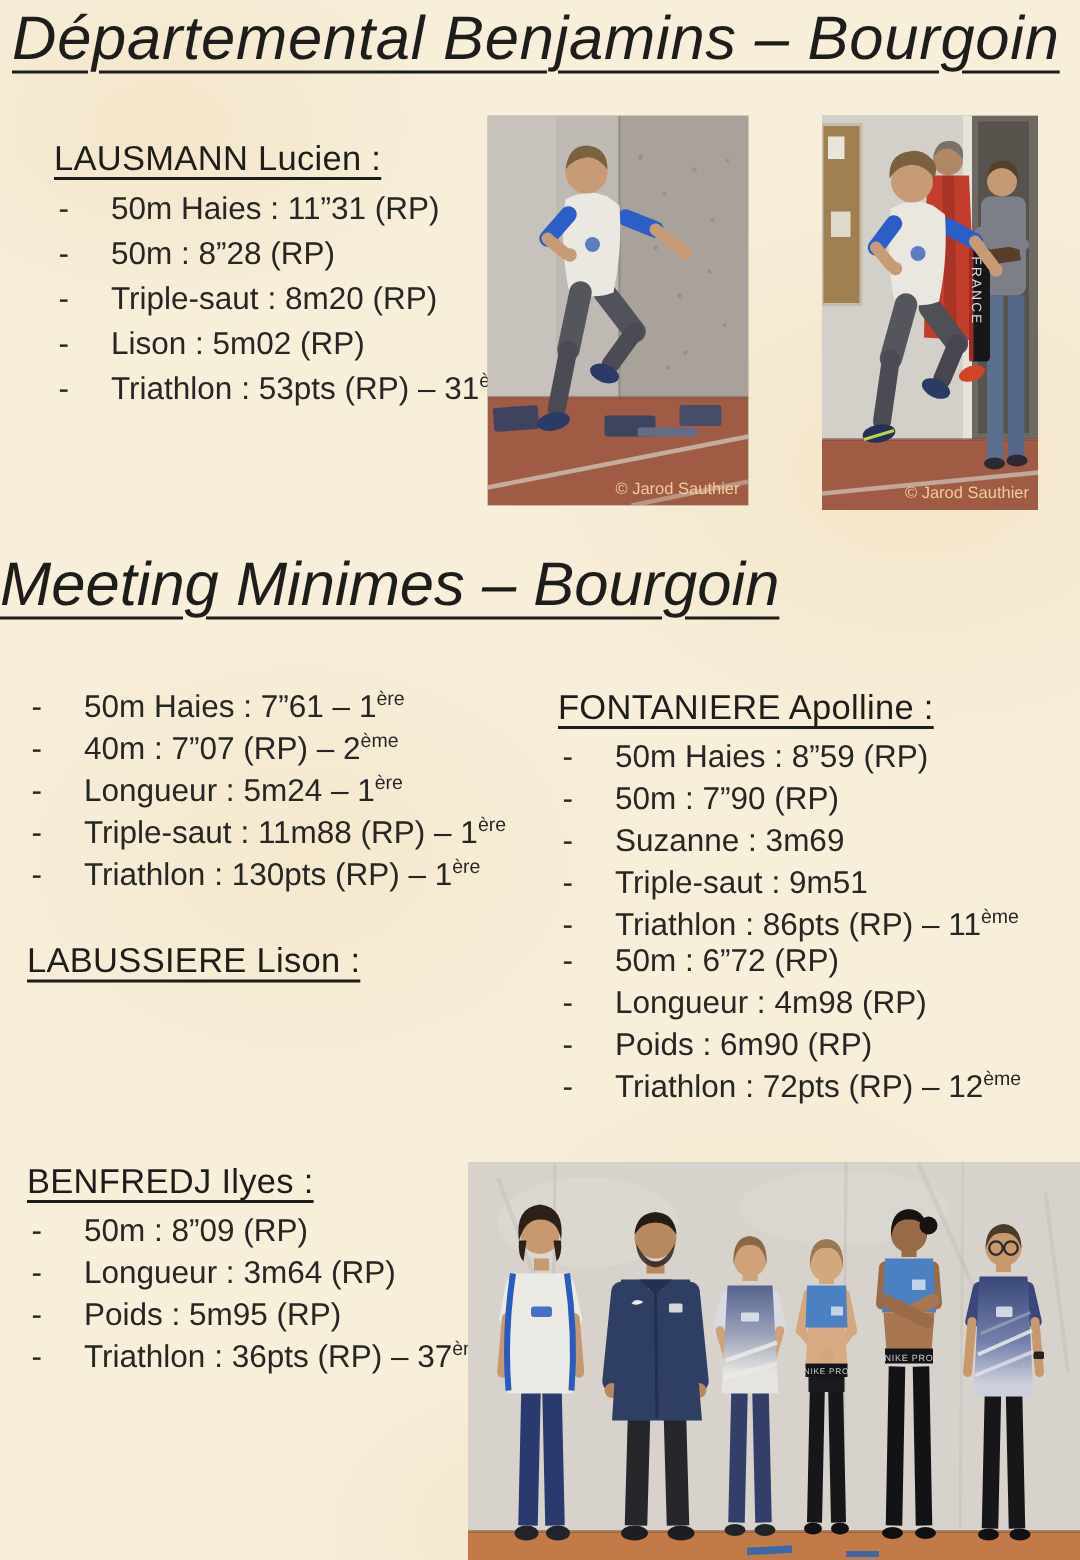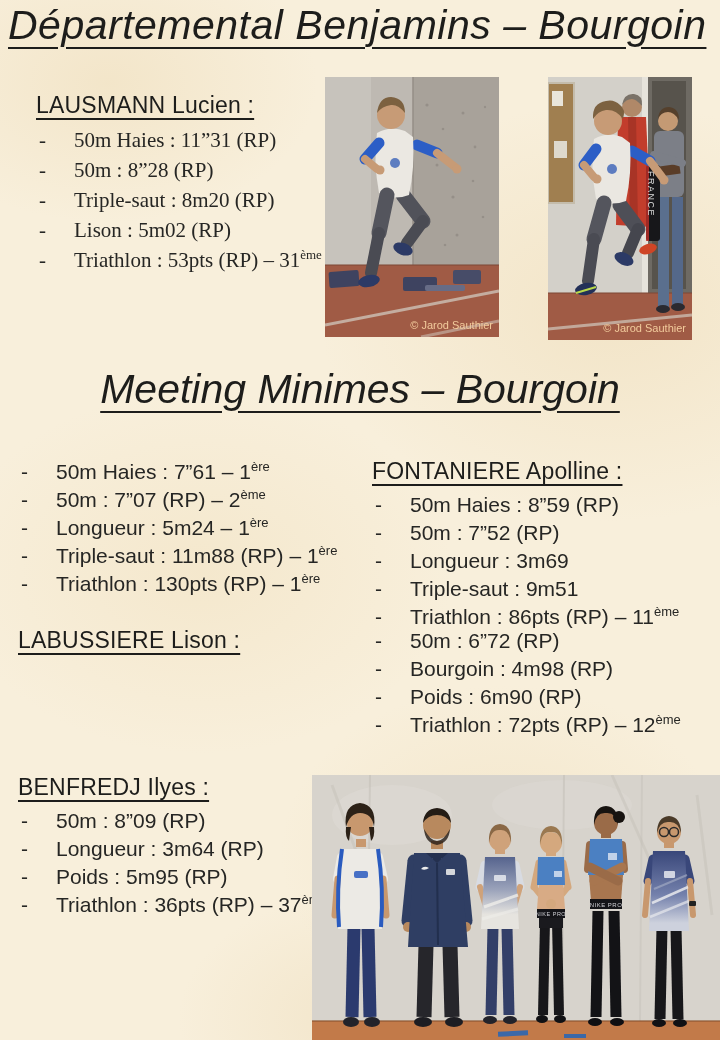--- a/index.html
+++ b/index.html
@@ -21,32 +21,32 @@
   .doc-title {
     position:absolute;
     font-style:italic; font-weight:400;
     text-decoration:underline;
     text-decoration-thickness:2px;
     text-underline-offset:8px;
     white-space:nowrap;
     color:#1d1d1b;
   }
   #title-benjamins { left:8px; top:2px; font-size:41px; letter-spacing:0.5px; }
-  #title-minimes   { left:0; top:366px; width:720px; text-align:center; font-size:41px; }
+  #title-minimes   { left:0; top:366px; width:720px; font-size:41px; }
 
   .block { position:absolute; }
   .athlete-name {
     font-size:23px; font-weight:400; color:#1d1d1b;
     text-decoration:underline; text-decoration-thickness:1.5px; text-underline-offset:5px;
     margin-bottom:6px; letter-spacing:0.2px; white-space:nowrap;
   }
   .results { list-style:none; }
   .results li { position:relative; padding-left:38px; font-size:21px; white-space:nowrap; }
   .results li::before { content:"-"; position:absolute; left:3px; }
-  .lh30 li { line-height:30px;font-family:Liberation Serif, serif; }
+  .lh30 li { line-height:30px; }
   .lh28 li { line-height:28px; }
   sup.ord { font-size:13px; line-height:0; }
 
   #blk-lausmann   { left:22px;  top:92px;  width:310px;margin-left:14px; }
   #blk-cornelie   { left:18px;  top:458px; width:350px; }
   #blk-fontaniere { left:372px; top:458px; width:345px; }
   #blk-labussiere { left:18px;  top:627px; width:350px; }
   #blk-corrao     { left:372px; top:627px; width:345px; }
   #blk-benfredj   { left:18px;  top:774px; width:315px; }
 
@@ -188,46 +188,46 @@
       </g>
       <text x="138" y="255" text-anchor="end" font-size="11" fill="#f2cb9c">© Jarod Sauthier</text>
     </svg>
   </figure>
 
   <h1 id="title-minimes" class="doc-title">Meeting Minimes – Bourgoin</h1>
 
   <section class="block" id="blk-cornelie">
     <ul class="results lh28">
       <li><span>50m Haies : 7”61 – 1</span><sup class="ord">ère</sup></li>
-      <li><span>50m : 7”07 (RP) – 2</span><sup class="ord">ème</sup></li>
+      <li><span>40m : 7”07 (RP) – 2</span><sup class="ord">ème</sup></li>
       <li><span>Longueur : 5m24 – 1</span><sup class="ord">ère</sup></li>
       <li><span>Triple-saut : 11m88 (RP) – 1</span><sup class="ord">ère</sup></li>
       <li><span>Triathlon : 130pts (RP) – 1</span><sup class="ord">ère</sup></li>
     </ul>
   </section>
 
   <section class="block" id="blk-fontaniere">
     <h2 class="athlete-name">FONTANIERE Apolline :</h2>
     <ul class="results lh28">
       <li><span>50m Haies : 8”59 (RP)</span><sup class="ord"></sup></li>
-      <li><span>50m : 7”52 (RP)</span><sup class="ord"></sup></li>
-      <li><span>Longueur : 3m69</span><sup class="ord"></sup></li>
+      <li><span>50m : 7”90 (RP)</span><sup class="ord"></sup></li>
+      <li><span>Suzanne : 3m69</span><sup class="ord"></sup></li>
       <li><span>Triple-saut : 9m51</span><sup class="ord"></sup></li>
       <li><span>Triathlon : 86pts (RP) – 11</span><sup class="ord">ème</sup></li>
     </ul>
   </section>
 
   <section class="block" id="blk-labussiere">
     <h2 class="athlete-name">LABUSSIERE Lison :</h2>
   </section>
 
   <section class="block" id="blk-corrao">
     <ul class="results lh28">
       <li><span>50m : 6”72 (RP)</span><sup class="ord"></sup></li>
-      <li><span>Bourgoin : 4m98 (RP)</span><sup class="ord"></sup></li>
+      <li><span>Longueur : 4m98 (RP)</span><sup class="ord"></sup></li>
       <li><span>Poids : 6m90 (RP)</span><sup class="ord"></sup></li>
       <li><span>Triathlon : 72pts (RP) – 12</span><sup class="ord">ème</sup></li>
     </ul>
   </section>
 
   <section class="block" id="blk-benfredj">
     <h2 class="athlete-name">BENFREDJ Ilyes :</h2>
     <ul class="results lh28">
       <li><span>50m : 8”09 (RP)</span><sup class="ord"></sup></li>
       <li><span>Longueur : 3m64 (RP)</span><sup class="ord"></sup></li>

